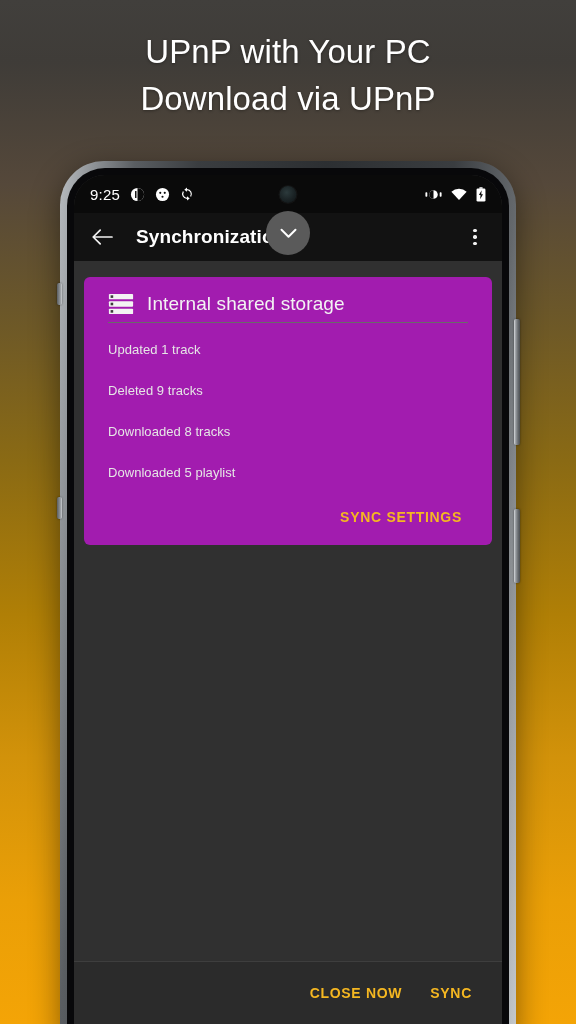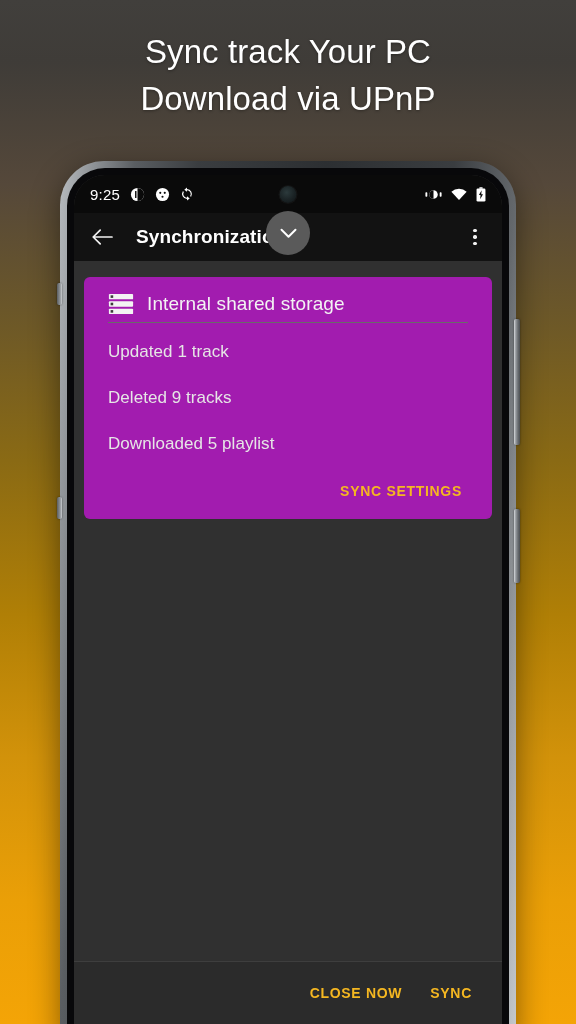--- a/index.html
+++ b/index.html
@@ -169,21 +169,21 @@
     letter-spacing:0.1px;
   }
   .card-divider {
     height:1px;
     background:#6a6a6a;
     margin:7px 24px 0 24px;
   }
   .stat-list { padding:6px 0 0 0; }
   .stat-row {
     color:#e6e6e6;
-    font-size:17px;
+    font-size:13px;
     padding:13px 24px 13px 24px;
     letter-spacing:0.05px;
   }
   .card-actions {
     display:flex;
     justify-content:flex-end;
     padding:10px 22px 0 0;
   }
   .txt-btn {
     color:#f5b721;
@@ -208,21 +208,21 @@
     align-items:flex-start;
     justify-content:flex-end;
     gap:12px;
     padding:17px 22px 0 0;
   }
 </style>
 </head>
 <body>
 
 <div class="headline">
-  <div>Sync track Your PC</div>
+  <div>UPnP with Your PC</div>
   <div>Download via UPnP</div>
 </div>
 
 <div class="phone-wrap">
   <div class="phone-frame"></div>
 
   <div class="btn-side btn-vol"></div>
   <div class="btn-side btn-pow"></div>
   <div class="btn-side btn-left-a"></div>
   <div class="btn-side btn-left-b"></div>
@@ -317,20 +317,21 @@
               <rect x="2.6" y="17.1" width="2.6" height="2.6" fill="#3c3c3c"></rect>
             </svg>
           </span>
           <span class="card-title">Internal shared storage</span>
         </div>
         <div class="card-divider"></div>
 
         <div class="stat-list">
           <div class="stat-row">Updated 1 track</div>
           <div class="stat-row">Deleted 9 tracks</div>
+          <div class="stat-row">Downloaded 8 tracks</div>
           <div class="stat-row">Downloaded 5 playlist</div>
         </div>
 
         <div class="card-actions">
           <button class="txt-btn">SYNC SETTINGS</button>
         </div>
       </div>
 
       <div class="bottombar">
         <button class="txt-btn">CLOSE NOW</button>

